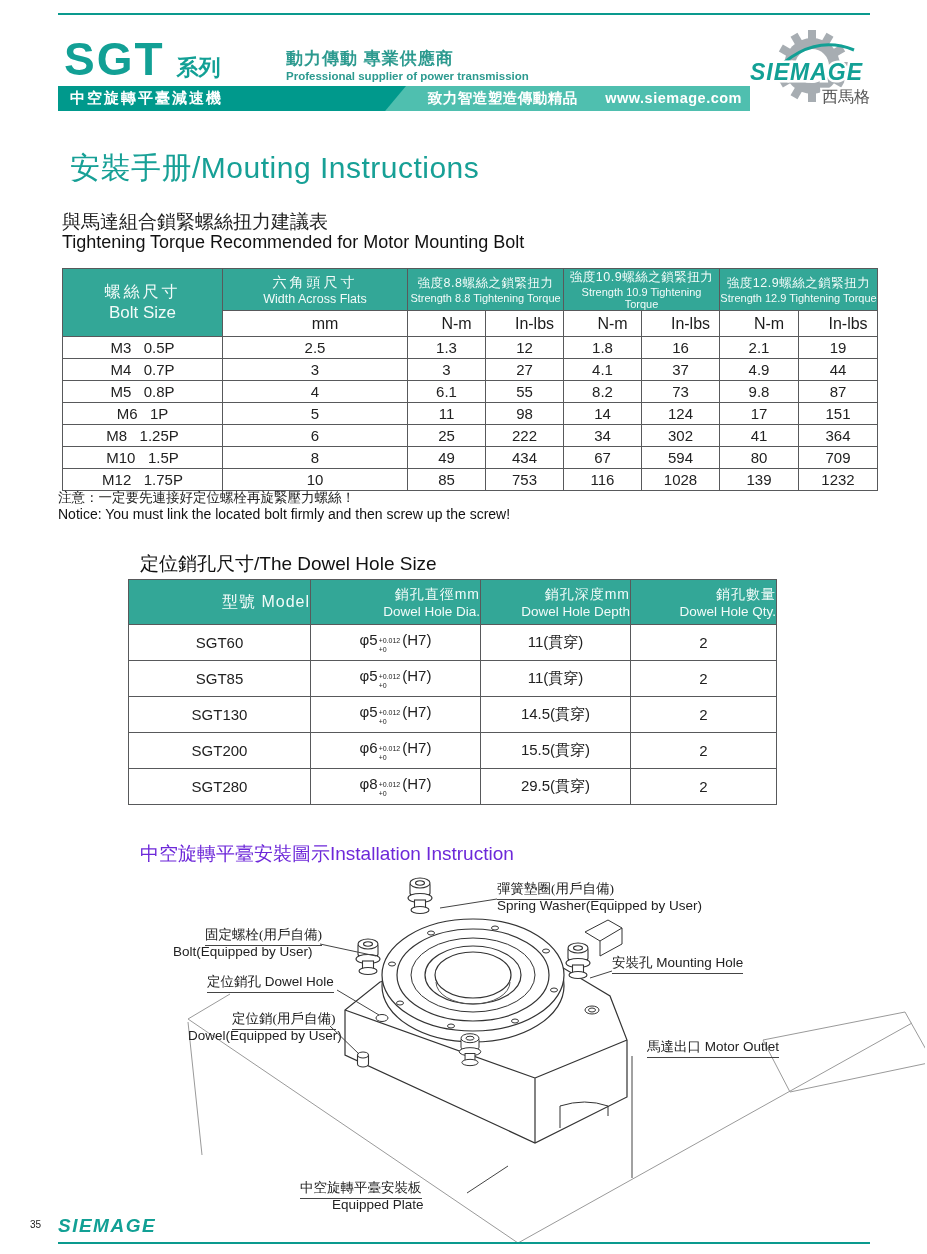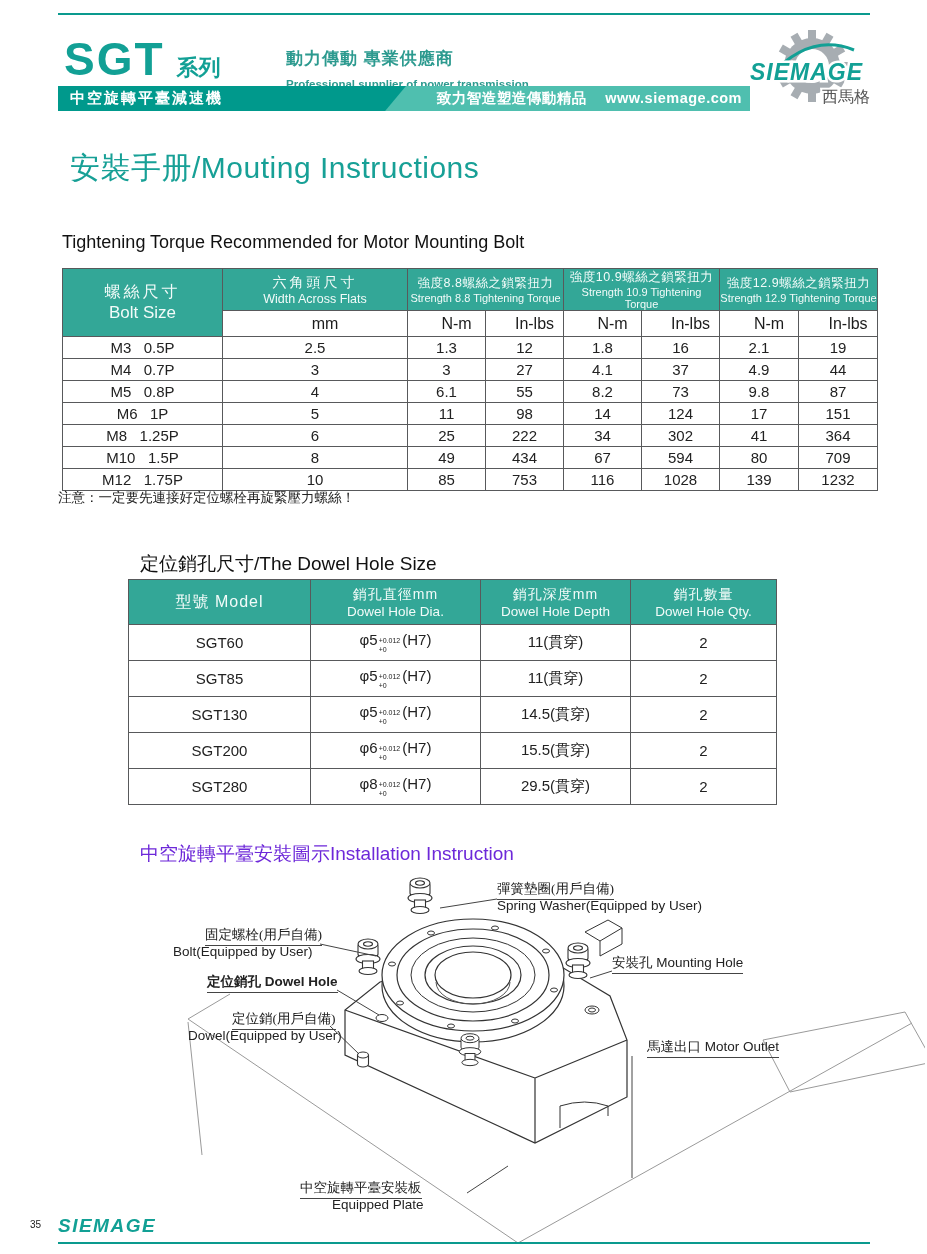--- a/index.html
+++ b/index.html
@@ -5,28 +5,28 @@
   html,body{margin:0;padding:0;background:#e8e8e8;}
   .page{position:relative;width:927px;height:1254px;background:#ffffff;
         font-family:"Liberation Sans",sans-serif;color:#1c1c1c;overflow:hidden;margin:0 auto;}
   
   .topline{position:absolute;left:58px;top:13px;width:812px;height:2px;background:#0a9a8e;}
   .sgt{position:absolute;left:64px;top:36px;font-weight:bold;color:#12A095;line-height:1;white-space:nowrap;}
   .sgt .big{font-size:46px;letter-spacing:2px;}
   .sgt .suffix{font-size:22px;margin-left:12px;}
   .tagline{position:absolute;left:286px;top:47px;color:#2C9A8F;}
   .tagline .zh{font-size:17px;font-weight:bold;letter-spacing:1px;}
-  .tagline .en{font-size:11.5px;font-weight:bold;margin-top:8px;}
+  .tagline .en{font-size:11.5px;font-weight:bold;margin-top:0;}
   .band{position:absolute;left:58px;top:86px;width:692px;height:25px;background:#4FBFAF;}
   .band-dark{position:absolute;left:0;top:0;width:348px;height:25px;background:#00998C;
              clip-path:polygon(0 0,100% 0,94% 100%,0 100%);}
   .band-dark .txt{padding:3px 0 0 12px;color:#fff;font-size:15px;font-weight:bold;letter-spacing:2px;}
   .band-light-text{position:absolute;right:8px;top:3px;color:#fff;font-weight:bold;font-size:14.5px;
                    letter-spacing:0.5px;white-space:nowrap;}
-  .band-light-text .site{margin-left:14px;letter-spacing:0.5px;}
+  .band-light-text .site{margin-left:23px;letter-spacing:0.5px;}
   .logo-svg{position:absolute;left:736px;top:22px;width:146px;height:96px;}
   
   .main-title{position:absolute;left:70px;top:148px;font-size:30px;color:#17A096;letter-spacing:0.5px;}
   .cjk-serif{font-family:"Liberation Serif",serif;}
   .sec1-zh{position:absolute;left:62px;top:209px;font-size:19px;color:#222;}
   .sec1-en{position:absolute;left:62px;top:232px;font-size:18px;color:#111;}
   
   .t1wrap{position:absolute;left:62px;top:268px;}
   table{border-collapse:collapse;table-layout:fixed;}
   .t1{width:815px;}
@@ -42,21 +42,21 @@
   .t1 .unit-row td{height:25px;font-size:16px;padding-left:20px;}
   .t1 tbody td{height:21px;font-size:15px;color:#222;white-space:pre;}
   
   .notice-zh{position:absolute;left:58px;top:489px;font-size:13.5px;color:#222;}
   .notice-en{position:absolute;left:58px;top:506px;font-size:14px;color:#111;}
   
   .sec2-h{position:absolute;left:140px;top:551px;font-size:19px;color:#111;}
   .t2wrap{position:absolute;left:128px;top:579px;}
   .t2{width:648px;}
   .t2 th,.t2 td{border:1px solid #58595b;font-weight:normal;padding:0;text-align:center;vertical-align:middle;}
-  .t2 thead th{height:44px;}
+  .t2 thead th{height:44px;text-align:right;}
   .t2 .h1{font-size:16px;letter-spacing:1px;}
   .t2 .h-zh{font-size:14px;letter-spacing:1px;}
   .t2 .h-en{font-size:13.5px;}
   .t2 tbody td{height:35px;font-size:15px;color:#222;}
   .tol{display:inline-flex;flex-direction:column;vertical-align:2px;margin:0 2px 0 1px;}
   .tol i{font-style:normal;display:block;font-size:7px;line-height:1.15;text-align:left;color:#222;}
   
   .sec3-h{position:absolute;left:140px;top:841px;font-size:19px;color:#6d28d9;}
   .diagram{position:absolute;left:130px;top:870px;width:795px;height:380px;}
   .dlbl{position:absolute;font-size:13.5px;color:#222;white-space:nowrap;}
@@ -110,20 +110,21 @@
       <circle r="28" fill="#a7adb2"></circle>
       <circle r="17" fill="#ffffff"></circle>
     </g>
     <path d="M34,54 Q74,10 118,28" stroke="#12A095" stroke-width="3" fill="none"></path>
     <text x="14" y="58" font-size="23" font-style="italic" font-weight="bold" fill="#12A095" stroke="#ffffff" stroke-width="5" paint-order="stroke" letter-spacing="1">SIEMAGE</text>
     <text x="86" y="80" font-size="16" fill="#555" stroke="#ffffff" stroke-width="4" paint-order="stroke">西馬格</text>
   </svg>
 
   <div class="main-title">安裝手册/Mouting Instructions</div>
 
+  <div class="sec1-zh cjk-serif">與馬達組合鎖緊螺絲扭力建議表</div>
   <div class="sec1-en">Tightening Torque Recommended for Motor Mounting Bolt</div>
 
   <div class="t1wrap">
     <table class="t1">
       <colgroup>
         <col style="width:160px">
           <col style="width:185px">
         <col style="width:78px">
           <col style="width:78px">
           <col style="width:78px">
@@ -233,20 +234,21 @@
           <td>116</td>
             <td>1028</td>
           <td>139</td>
             <td>1232</td>
         </tr>
       </tbody>
     </table>
   </div>
 
   <div class="notice-zh cjk-serif">注意：一定要先連接好定位螺栓再旋緊壓力螺絲！</div>
+  <div class="notice-en">Notice: You must link the located bolt firmly and then screw up the screw!</div>
 
   <div class="sec2-h">定位銷孔尺寸/The Dowel Hole Size</div>
   <div class="t2wrap">
     <table class="t2">
       <colgroup>
         <col style="width:182px">
           <col style="width:170px">
           <col style="width:150px">
           <col style="width:146px">
       </colgroup>
@@ -395,21 +397,21 @@
   </svg>
 
   <div class="dlbl cjk-serif lbl-u" style="left:497px;top:880px;">彈簧墊圈(用戶自備)</div>
   <div class="dlbl" style="left:497px;top:898px;">Spring Washer(Equipped by User)</div>
 
   <div class="dlbl cjk-serif lbl-u" style="left:205px;top:926px;">固定螺栓(用戶自備)</div>
   <div class="dlbl" style="left:173px;top:944px;">Bolt(Equipped by User)</div>
 
   <div class="dlbl lbl-u" style="left:612px;top:954px;">安裝孔 Mounting Hole</div>
 
-  <div class="dlbl lbl-u" style="left:207px;top:973px;font-weight:bold;">定位銷孔 Dowel Hole</div>
+  <div class="dlbl lbl-u" style="left:207px;top:973px;">定位銷孔 Dowel Hole</div>
 
   <div class="dlbl cjk-serif lbl-u" style="left:232px;top:1010px;">定位銷(用戶自備)</div>
   <div class="dlbl" style="left:188px;top:1028px;">Dowel(Equipped by User)</div>
 
   <div class="dlbl lbl-u" style="left:647px;top:1038px;">馬達出口 Motor Outlet</div>
 
   <div class="dlbl cjk-serif lbl-u" style="left:300px;top:1179px;">中空旋轉平臺安裝板</div>
   <div class="dlbl" style="left:332px;top:1197px;">Equipped Plate</div>
 
   <div class="pageno">35</div>

